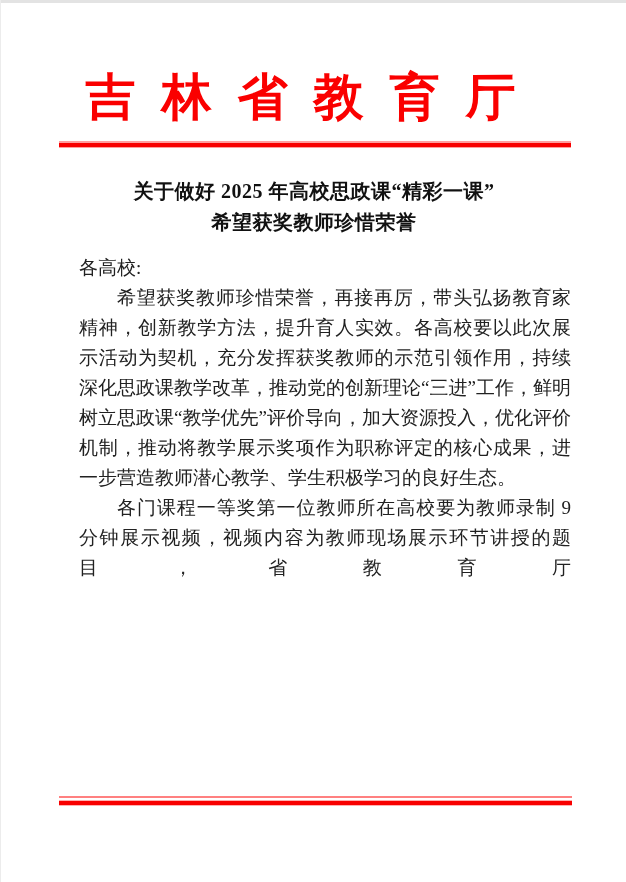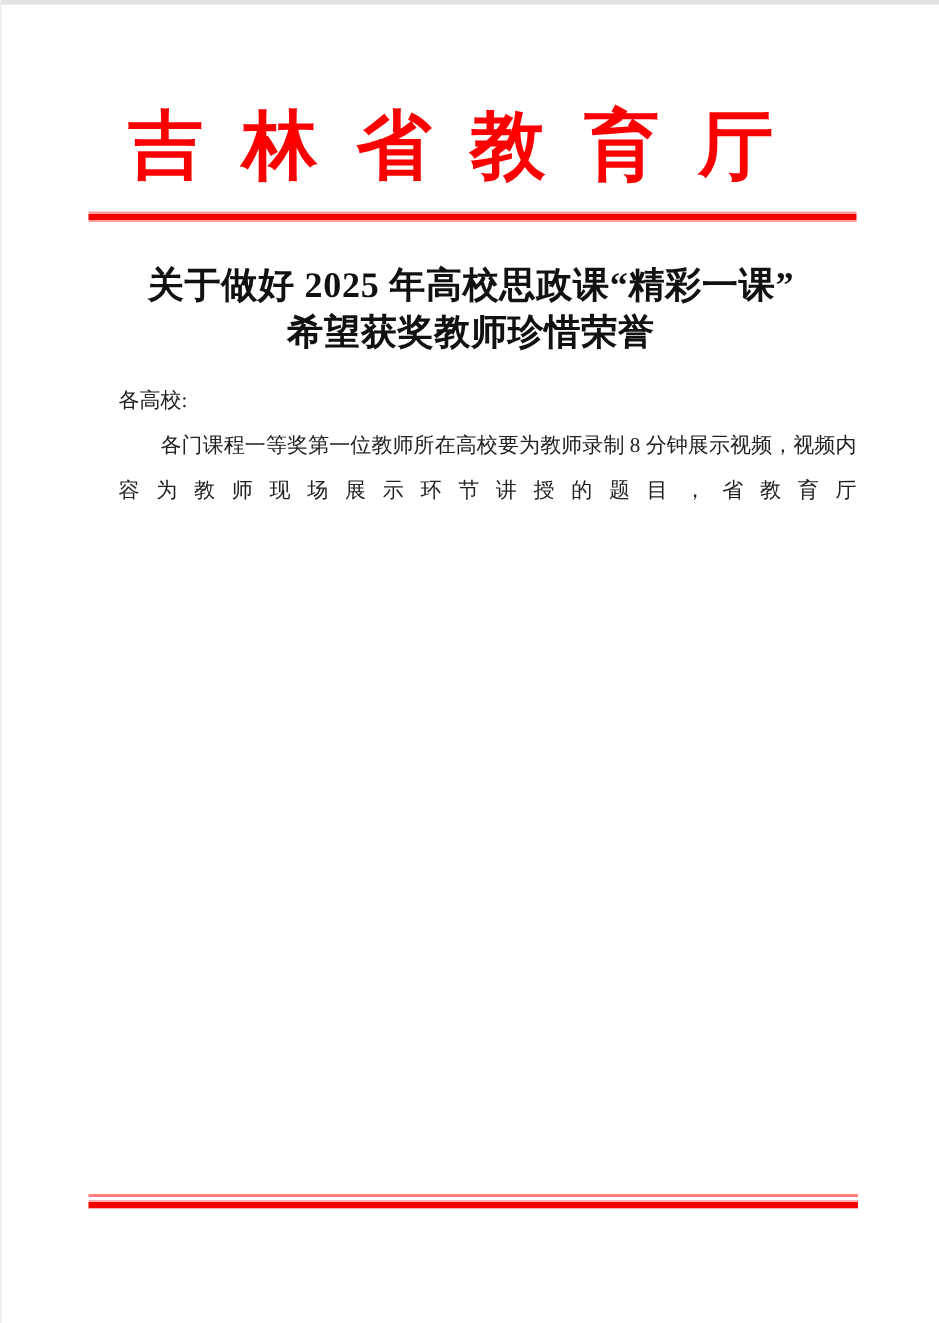--- a/index.html
+++ b/index.html
@@ -47,32 +47,32 @@
       #f80000 1.5px, #f80000 5.5px,
       #ff9e9e 5.5px, #ff9e9e 7px
     );
   }
   .doc-title {
     position: absolute;
     top: 176px;
     left: 38px;
     width: 550px;
     text-align: center;
-    font-size: 24px;
+    font-size: 20px;
     line-height: 31px;
     font-weight: 700;
     color: #111111;
     letter-spacing: 0.5px;
   }
   .doc-body {
     position: absolute;
     top: 253px;
     left: 78px;
     width: 492px;
-    font-size: 14px;
+    font-size: 19px;
     line-height: 30px;
     color: #212121;
     text-align: justify;
     text-justify: inter-character;
   }
   .doc-body p {
     margin: 0;
     padding: 0;
   }
   .salutation {
@@ -118,21 +118,22 @@
 
   <div class="rule-top"></div>
 
   <div class="doc-title">
     <div>关于做好 2025 年高校思政课“精彩一课”</div>
     <div>希望获奖教师珍惜荣誉</div>
   </div>
 
   <div class="doc-body">
     <p class="salutation">各高校:</p>
-    <p class="para para-continued">各门课程一等奖第一位教师所在高校要为教师录制 8 分钟展示视频，视频内容为教师现场展示环节讲授的题目，省教育厅</p>
+    <p class="para">希望获奖教师珍惜荣誉，再接再厉，带头弘扬教育家精神，创新教学方法，提升育人实效。各高校要以此次展示活动为契机，充分发挥获奖教师的示范引领作用，持续深化思政课教学改革，推动党的创新理论“三进”工作，鲜明树立思政课“教学优先”评价导向，加大资源投入，优化评价机制，推动将教学展示奖项作为职称评定的核心成果，进一步营造教师潜心教学、学生积极学习的良好生态。</p>
+    <p class="para para-continued">各门课程一等奖第一位教师所在高校要为教师录制 9 分钟展示视频，视频内容为教师现场展示环节讲授的题目，省教育厅</p>
   </div>
 
   <div class="bottom-rule">
     <div class="thin"></div>
     <div class="gap"></div>
     <div class="thick"></div>
   </div>
 
 </div>
 

